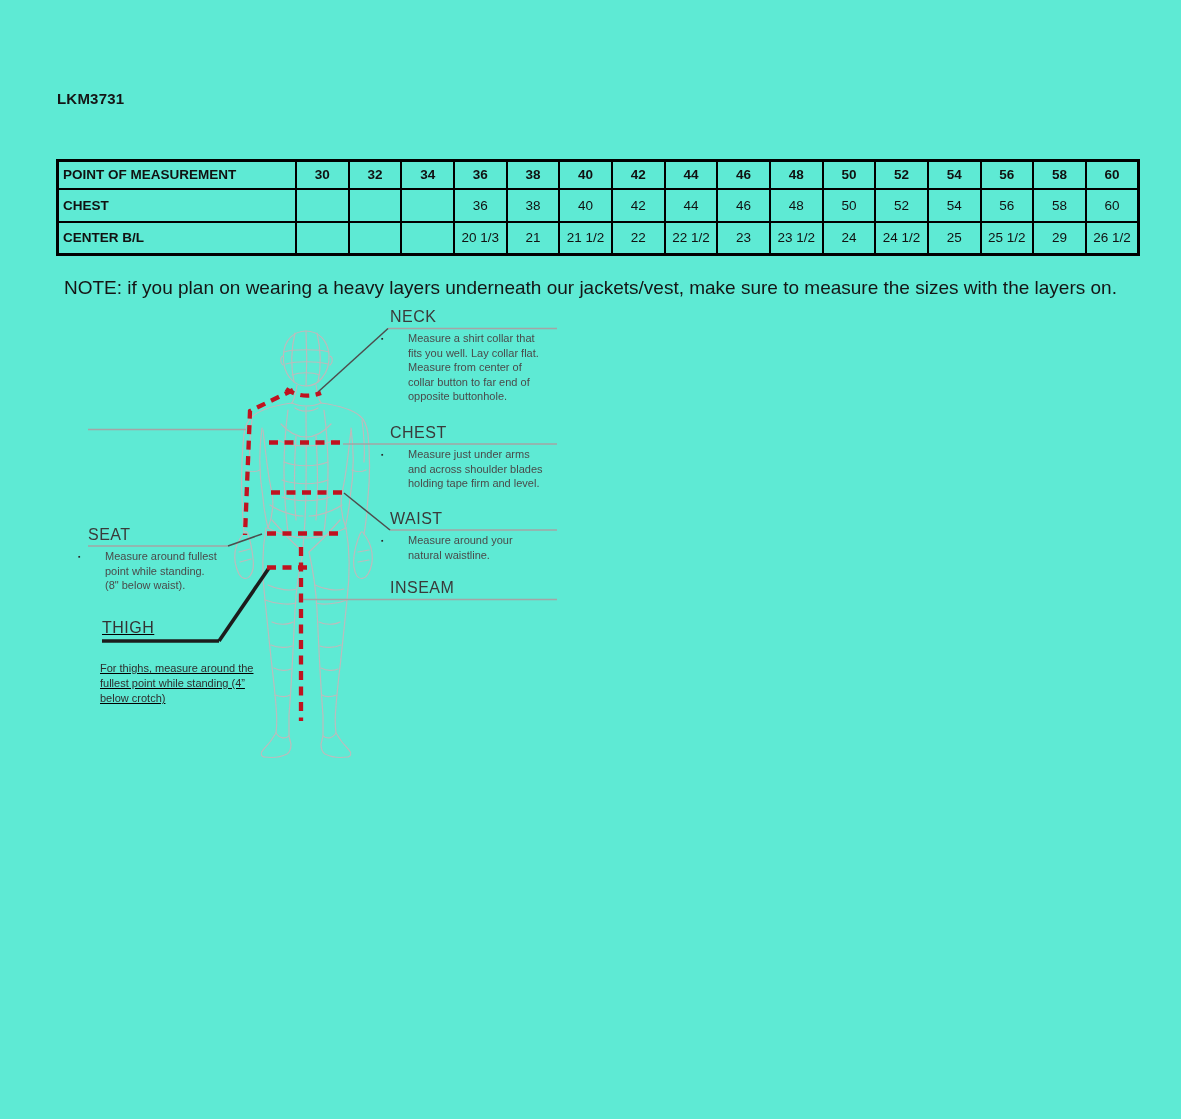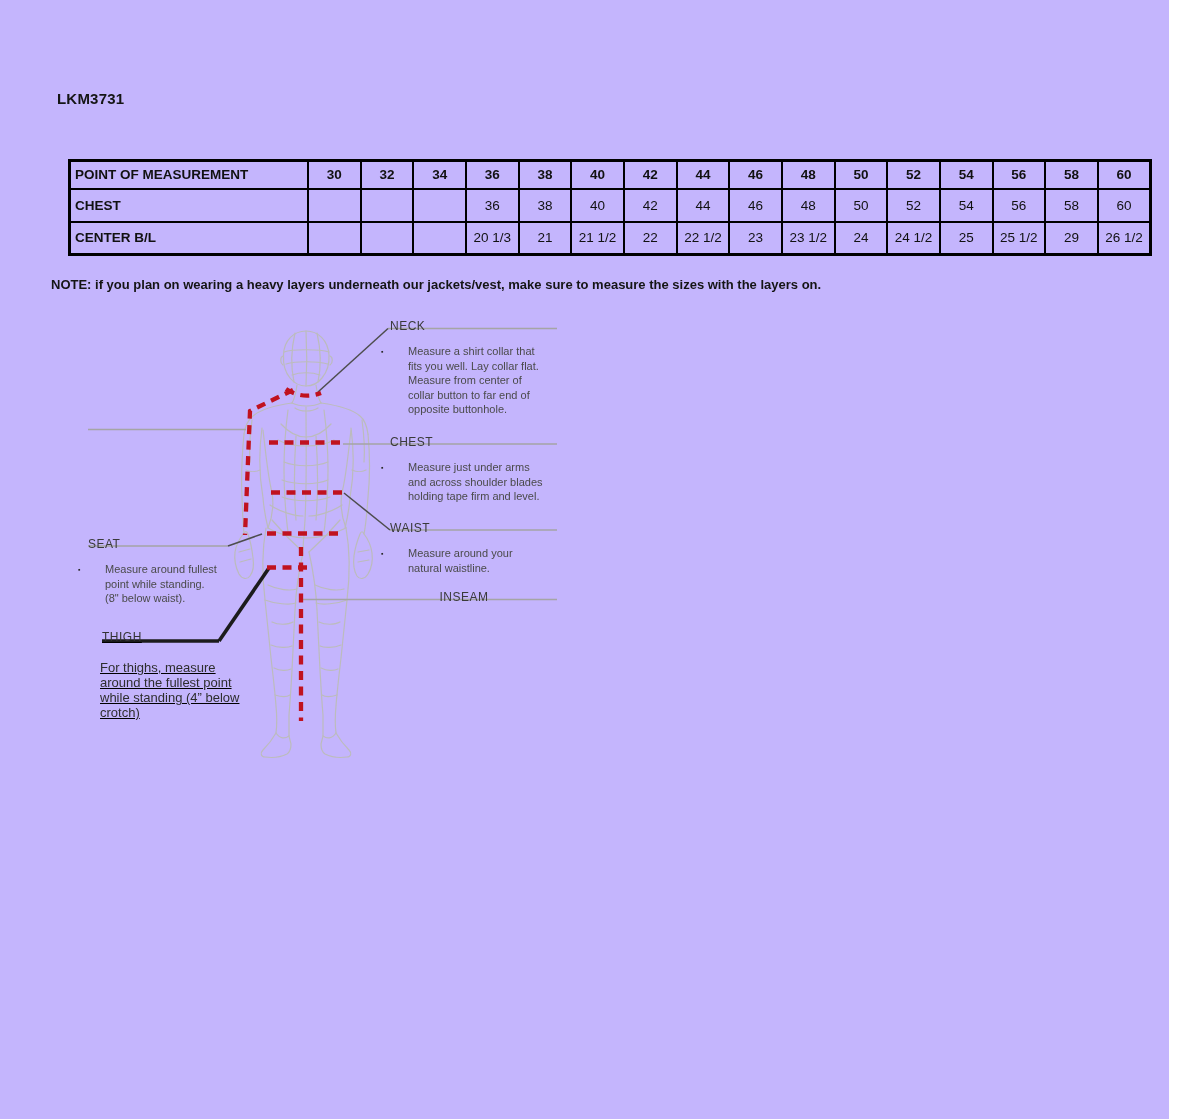--- a/index.html
+++ b/index.html
@@ -1,37 +1,37 @@
 <!DOCTYPE html>
 <html style="--measurement-line: #c0121f; --wireframe: #bcbcbc; --connector: #a5a5a5; --connector-dark: #4d4d4d; --thigh-connector: #1c1c1c; --table-border: #000000;"><head>
 <meta charset="utf-8">
 <style>
   html,body { margin:0; padding:0; background:#ffffff; }
   body { width:1200px; height:1119px; font-family:"Liberation Sans", sans-serif; }
-  .canvas { position:relative; width:1169px; height:1119px; background:#c4b5fd; overflow:hidden; }
+  .canvas { position:relative; width:1169px; height:1119px; background:#5eead4; overflow:hidden;padding-left:12px; }
 
   .doc-title { position:absolute; left:57px; top:90px; font-size:15px; font-weight:bold; color:#151515; letter-spacing:0.2px; }
 
-  .size-table { position:absolute; left:68px; top:159px; width:1084px; border-collapse:collapse; table-layout:fixed; border:3px solid #000; }
+  .size-table { position:absolute; left:56px; top:159px; width:1084px; border-collapse:collapse; table-layout:fixed; border:3px solid #000; }
   .size-table th, .size-table td { border:2px solid #000; font-size:13.5px; color:#111; text-align:center; vertical-align:middle; padding:0 2px; white-space:nowrap; overflow:hidden; }
   .size-table thead tr { height:28px; }
   .size-table tbody tr { height:33px; }
   .size-table thead th { font-weight:bold; }
   .size-table .rowlabel { width:230px; text-align:left; padding-left:4px; font-weight:bold; }
   .size-table tbody td { font-weight:normal; }
 
-  .note { position:absolute; left:51px; top:277px; font-size:13px; font-weight:bold; color:#151515; }
+  .note { position:absolute; left:64px; top:277px; font-size:19px; font-weight:normal; color:#151515; }
 
   .m-section { position:absolute; }
-  .m-section h3 { margin:11px; font-size:12px; font-weight:normal; color:#3a3a3a; letter-spacing:0.5px; }
+  .m-section h3 { margin:0; font-size:16px; font-weight:normal; color:#3a3a3a; letter-spacing:0.5px; }
   .m-section p { margin:5px 0 0 0; font-size:11px; line-height:14.5px; color:#4a4a4a; display:flex; gap:20px; }
   .m-section .sq { flex:0 0 7px; font-size:7px; line-height:15px; color:#2a2a2a; }
   .m-section .txt { flex:1; }
   .m-section.thigh h3 { color:#333; }
-  .m-section.thigh p { margin-top:16px; font-size:13px; line-height:15px; color:#2e2e2e; }
+  .m-section.thigh p { margin-top:24px; font-size:11px; line-height:15px; color:#2e2e2e; }
 
   svg.overlay { position:absolute; left:0; top:0; pointer-events:none; }
   .wire { stroke:var(--wireframe, #bcbcbc); stroke-width:1.2; fill:none; stroke-linecap:round; }
   .mline { stroke:var(--measurement-line, #c0121f); stroke-width:4.3; fill:none; stroke-dasharray:9 6.5; }
   .conn { stroke:var(--connector, #a5a5a5); stroke-width:1.5; fill:none; }
   .conn-dark { stroke:var(--connector-dark, #4d4d4d); stroke-width:1.5; fill:none; }
   .conn-thick { stroke:var(--thigh-connector, #1c1c1c); stroke-width:3.6; fill:none; }
 </style>
 </head>
 <body>
@@ -242,16 +242,16 @@
   </div>
 
   <div class="m-section thigh" style="left:100px; top:619px; width:158px;text-decoration:underline;">
     <h3 style="margin-left:2px;">THIGH</h3>
     <p>
         <span class="txt">For thighs, measure around the fullest point while standing (4” below crotch)</span>
       </p>
   </div>
 
   <div class="m-section" style="left:381px; top:579px; width:168px;">
-    <h3 style="margin-left:9px;text-align:center;">INSEAM</h3>
+    <h3 style="margin-left:9px;">INSEAM</h3>
   </div>
 
 </div>
 
 </body></html>

